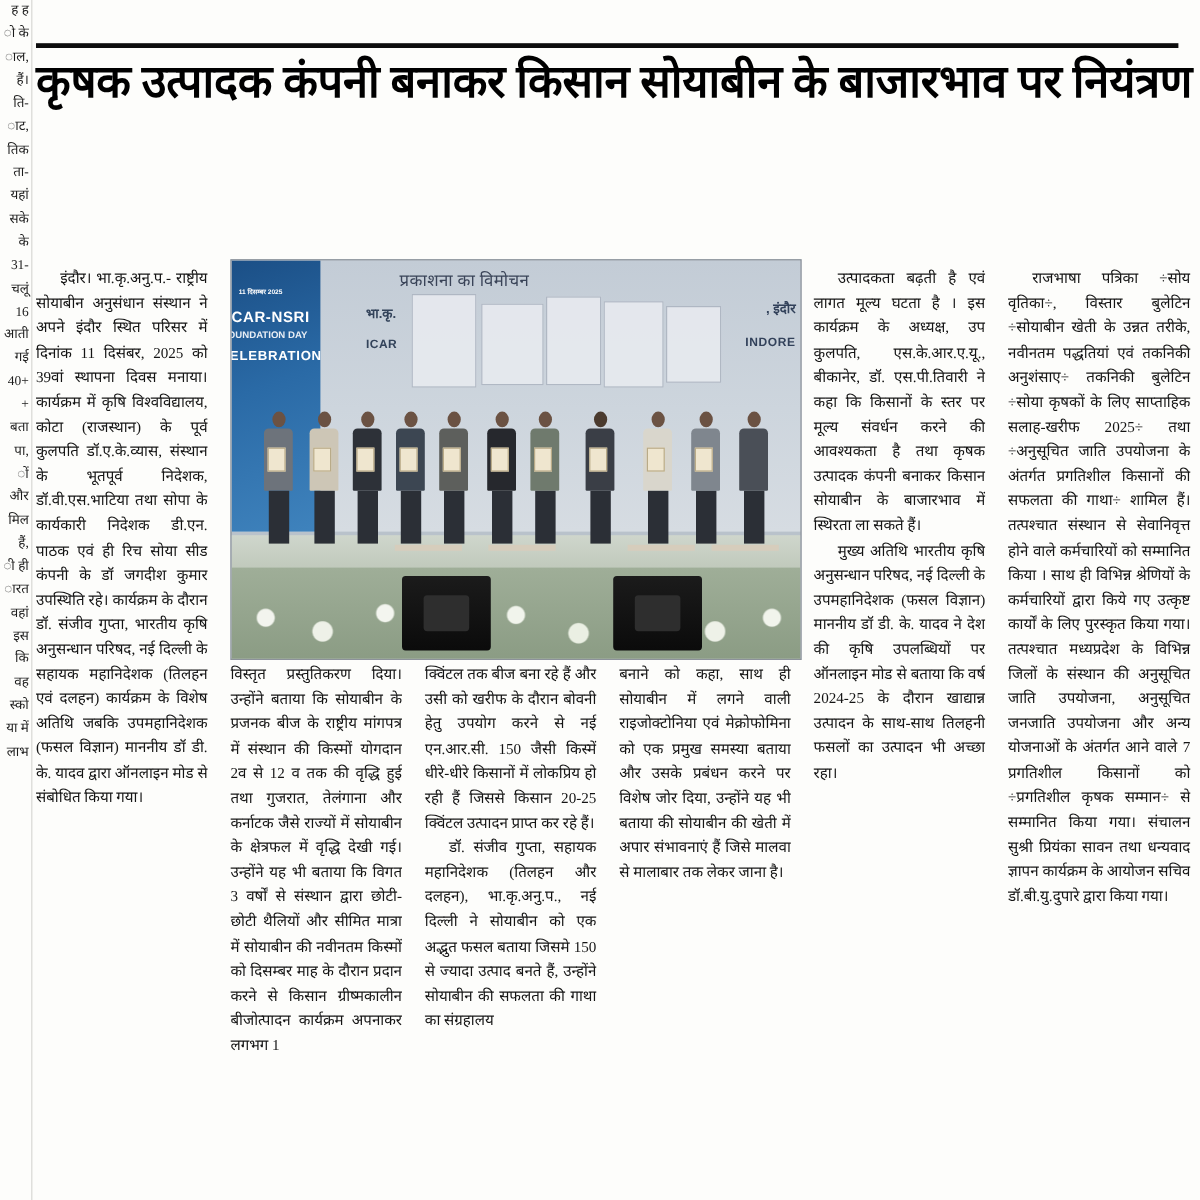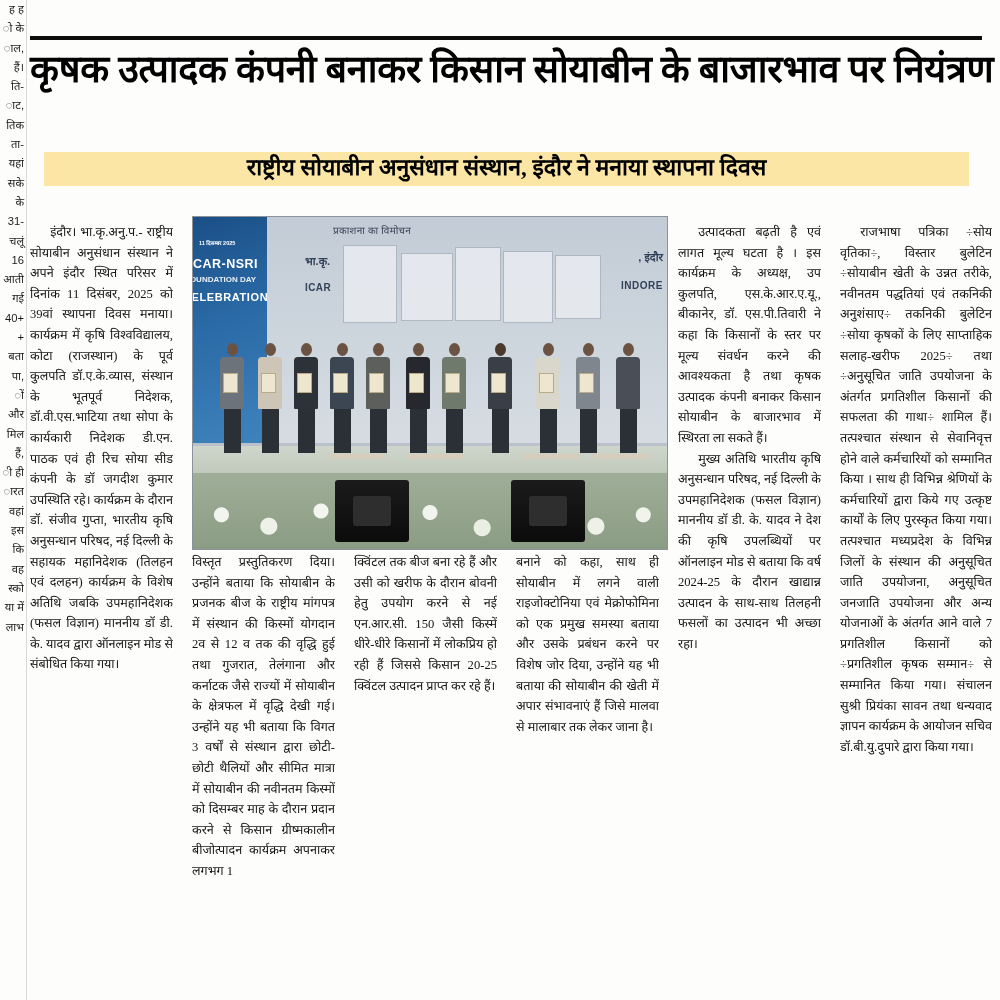--- a/index.html
+++ b/index.html
@@ -34,21 +34,21 @@
     border-right: 1px solid #d8d8d4;
     background: #fdfdfb;
   }
   .bleed-strip .bleed-line {
     font-size: 11.2px;
     line-height: 19.3px;
     text-align: right;
     padding-right: 2px;
     white-space: nowrap;
     color: #1b1b1b;
-    font-family: Liberation Sans, sans-serif;
+    font-family: Liberation Serif, serif;
   }
 
   
   .headline-wrap {
     position: absolute;
     left: 30px;
     top: 36px;
     width: 952px;
   }
   .headline-rule-top {
@@ -177,21 +177,21 @@
     font-family: "Liberation Sans", sans-serif;
   }
   .photo .icar-mark {
     position: absolute; left: 112px; top: 36px;
     font-size: 11px; color: #33435a; font-weight: bold;
     font-family: "Liberation Sans", sans-serif;
   }
   .photo .icar-mark small { display:block; font-size: 10px; margin-top: 14px; letter-spacing:.4px;}
   .photo .caption-top {
     position: absolute; left: 140px; top: 6px;
-    font-size: 10px; color: #3a4458; letter-spacing: .3px;
+    font-size: 14px; color: #3a4458; letter-spacing: .3px;
     font-family: "Liberation Serif", serif;
   }
   .photo .indore-mark {
     position: absolute; right: 4px; top: 32px;
     text-align: right;
     font-size: 11px; color: #32415a; font-weight: bold;
     font-family: "Liberation Sans", sans-serif;
   }
   .photo .indore-mark small { display:block; font-size: 10px; margin-top: 16px; letter-spacing:.5px;}
   .photo .poster {
@@ -301,23 +301,20 @@
       <div class="bleed-line">स्को</div>
       <div class="bleed-line">या में</div>
       <div class="bleed-line">लाभ</div>
     </div>
 
   <div class="headline-wrap">
     <div class="headline-rule-top"></div>
     <div class="headline">कृषक  उत्पादक कंपनी बनाकर किसान सोयाबीन के बाजारभाव पर नियंत्रण करें</div>
   </div>
 
-  <div class="subhead-band">
-    <div class="subhead-text">राष्ट्रीय सोयाबीन अनुसंधान संस्थान, इंदौर ने मनाया स्थापना दिवस</div>
-  </div>
 
   <div class="photo">
     <div class="backdrop"></div>
 
     <div class="banner-left">
       <div class="bl-date">11 दिसम्बर 2025</div>
       <div class="bl-title">ICAR-NSRI</div>
       <div class="bl-sub">FOUNDATION DAY</div>
       <div class="bl-sub2">CELEBRATION</div>
     </div>
@@ -422,20 +419,21 @@
     <div class="col col-1" id="c1">
         <p class="indent">इंदौर। भा.कृ.अनु.प.- राष्ट्रीय सोयाबीन अनुसंधान संस्थान ने अपने इंदौर स्थित परिसर में दिनांक 11 दिसंबर, 2025 को 39वां स्थापना दिवस मनाया। कार्यक्रम में कृषि विश्वविद्यालय, कोटा (राजस्थान) के पूर्व कुलपति डॉ.ए.के.व्यास, संस्थान के भूतपूर्व निदेशक, डॉ.वी.एस.भाटिया तथा सोपा के कार्यकारी निदेशक डी.एन. पाठक एवं ही रिच सोया सीड कंपनी के डॉ जगदीश कुमार उपस्थिति रहे। कार्यक्रम के दौरान डॉ. संजीव गुप्ता, भारतीय कृषि अनुसन्धान परिषद, नई दिल्ली के सहायक महानिदेशक (तिलहन एवं दलहन) कार्यक्रम के विशेष अतिथि जबकि उपमहानिदेशक (फसल विज्ञान) माननीय डॉ डी. के. यादव द्वारा ऑनलाइन मोड से संबोधित किया गया।</p>
       </div>
     <div class="col col-2" id="c2">
         <div class="spacer"></div>
         <p>विस्तृत प्रस्तुतिकरण दिया। उन्होंने बताया कि सोयाबीन के प्रजनक बीज के राष्ट्रीय मांगपत्र में संस्थान की किस्मों योगदान 2व से 12 व तक की वृद्धि हुई तथा गुजरात, तेलंगाना और कर्नाटक जैसे राज्यों में सोयाबीन के क्षेत्रफल में वृद्धि देखी गई। उन्होंने यह भी बताया कि विगत 3 वर्षों से संस्थान द्वारा छोटी-छोटी थैलियों और सीमित मात्रा में सोयाबीन की नवीनतम किस्मों को दिसम्बर माह के दौरान प्रदान करने से किसान ग्रीष्मकालीन बीजोत्पादन कार्यक्रम अपनाकर लगभग 1</p>
       </div>
     <div class="col col-3" id="c3">
         <div class="spacer"></div>
         <p>क्विंटल तक बीज बना रहे हैं और उसी को खरीफ के दौरान बोवनी हेतु उपयोग करने से नई एन.आर.सी. 150 जैसी किस्में धीरे-धीरे किसानों में लोकप्रिय हो रही हैं जिससे किसान 20-25 क्विंटल उत्पादन प्राप्त कर रहे हैं।</p>
+        <p>डॉ. संजीव गुप्ता, सहायक महानिदेशक (तिलहन और दलहन), भा.कृ.अनु.प., नई दिल्ली ने सोयाबीन को एक अद्भुत फसल बताया जिसमे 150 से ज्यादा उत्पाद बनते हैं, उन्होंने सोयाबीन की सफलता की गाथा का संग्रहालय</p>
       </div>
     <div class="col col-4" id="c4">
         <div class="spacer"></div>
         <p>बनाने को कहा, साथ ही सोयाबीन में लगने वाली राइजोक्टोनिया एवं मेक्रोफोमिना को एक प्रमुख समस्या बताया और उसके प्रबंधन करने पर विशेष जोर दिया, उन्होंने यह भी बताया की सोयाबीन की खेती में अपार संभावनाएं हैं जिसे मालवा से मालाबार तक लेकर जाना है।</p>
       </div>
     <div class="col col-5" id="c5">
         <p class="indent">उत्पादकता बढ़ती है एवं लागत मूल्य घटता है । इस कार्यक्रम के अध्यक्ष, उप कुलपति, एस.के.आर.ए.यू., बीकानेर, डॉ. एस.पी.तिवारी ने कहा कि किसानों के स्तर पर मूल्य संवर्धन करने की आवश्यकता है तथा कृषक उत्पादक कंपनी बनाकर किसान सोयाबीन के बाजारभाव में स्थिरता ला सकते हैं।</p>
         <p>मुख्य अतिथि भारतीय कृषि अनुसन्धान परिषद, नई दिल्ली के उपमहानिदेशक (फसल विज्ञान) माननीय डॉ डी. के. यादव ने देश की कृषि उपलब्धियों पर ऑनलाइन मोड से बताया कि वर्ष 2024-25 के दौरान खाद्यान्न उत्पादन के साथ-साथ तिलहनी फसलों का उत्पादन भी अच्छा रहा।</p>
       </div>
     <div class="col col-6" id="c6">

